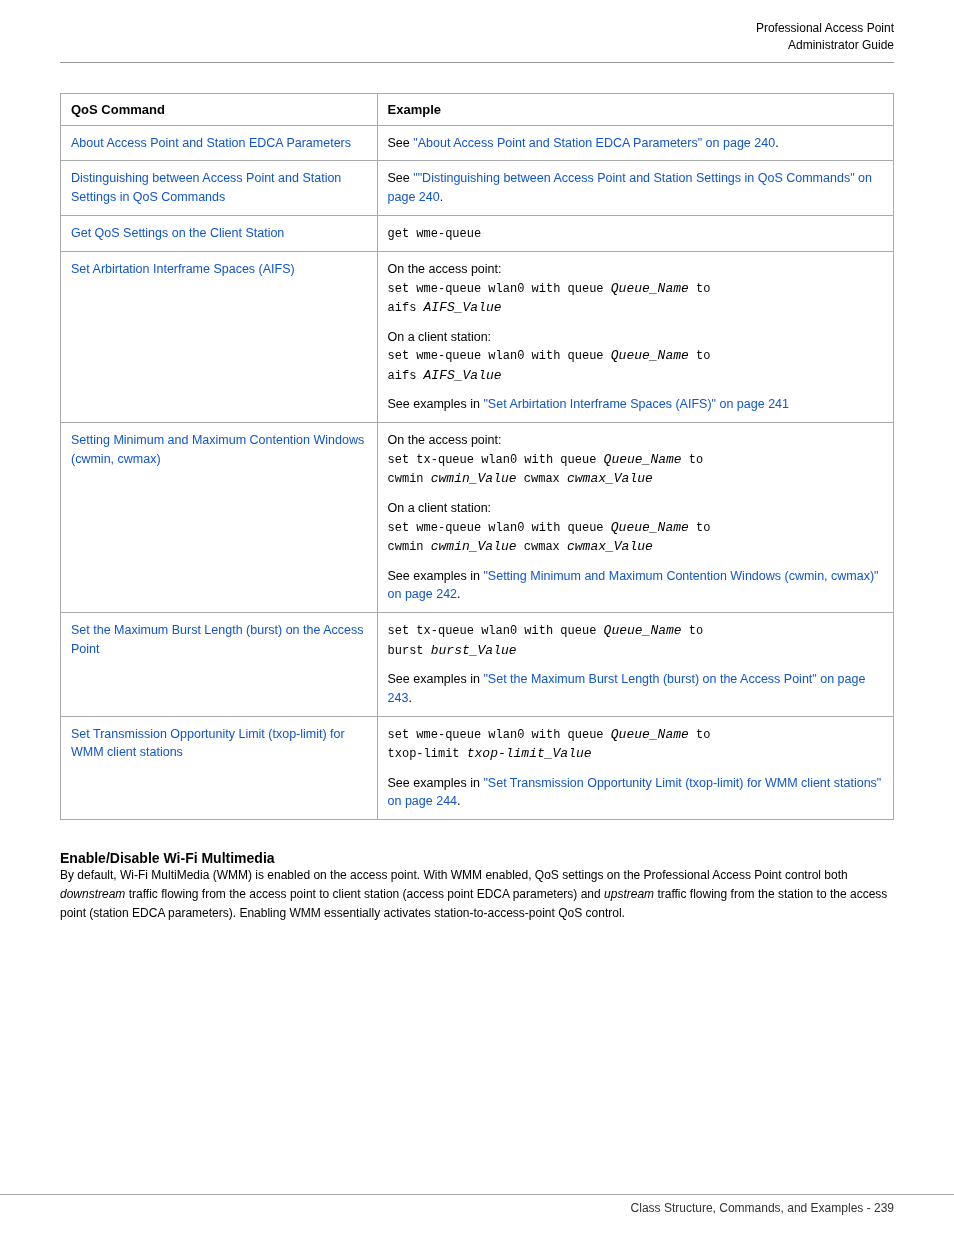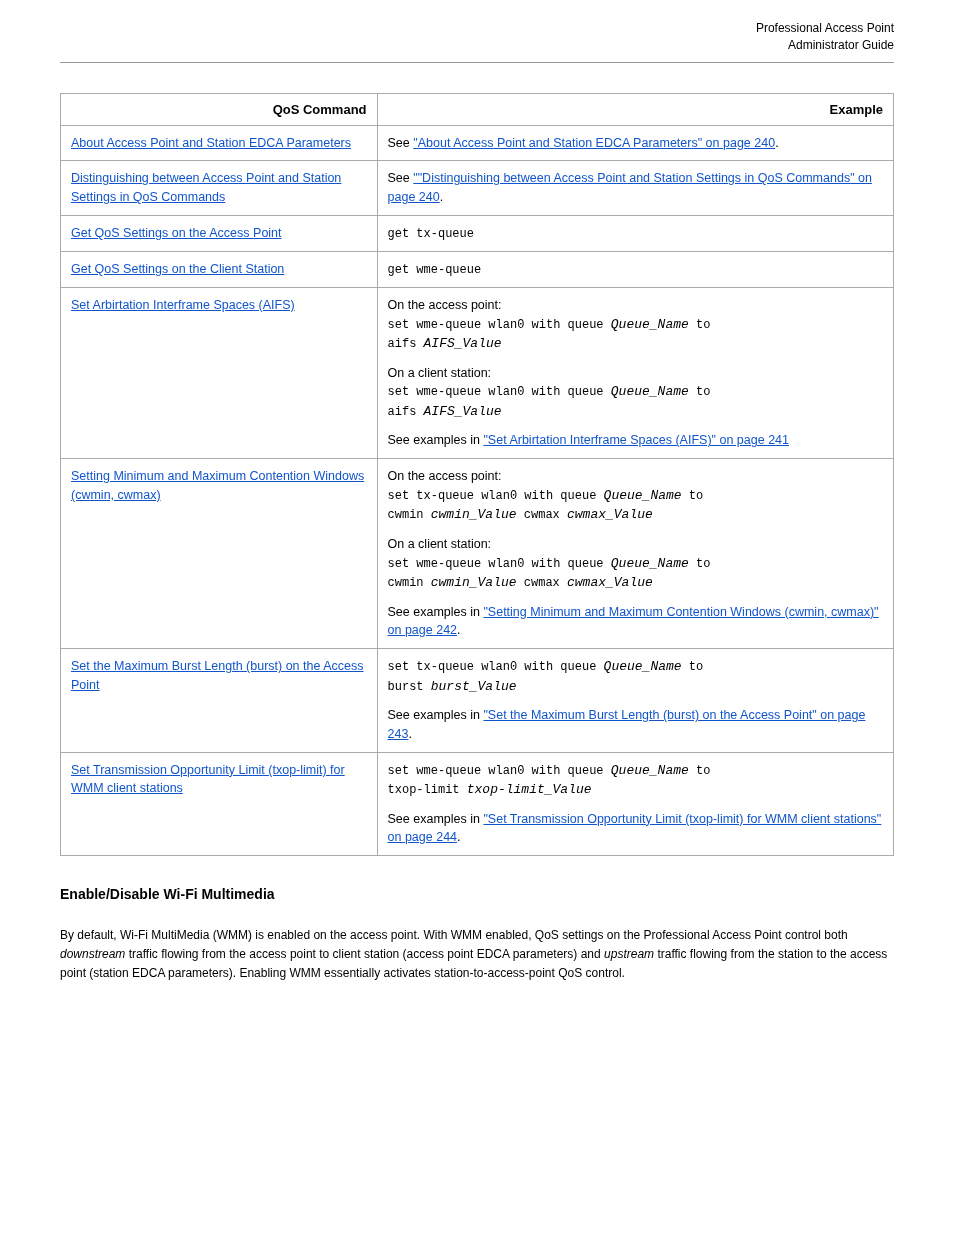--- a/index.html
+++ b/index.html
@@ -38,34 +38,33 @@
       border-collapse: collapse;
       margin-bottom: 30px;
     }
 
     thead tr th {
       background: #fff;
       font-weight: bold;
       font-size: 13px;
       padding: 8px 10px;
       border: 1px solid #aaa;
-      text-align: right;
+      text-align: left;
     }
 
     tbody tr td {
       padding: 8px 10px;
       border: 1px solid #aaa;
       vertical-align: top;
       font-size: 12.5px;
       line-height: 1.5;
     }
 
     a {
       color: #1155cc;
-      text-decoration: underline;
     }
 
     .col-command {
       width: 38%;
     }
 
     .col-example {
       width: 62%;
       margin-top: 17px;
     }
@@ -77,21 +76,21 @@
 
     .italic-mono {
       font-family: Liberation Mono, monospace;
       font-style: italic;
       font-size: 13px;
     }
 
     .section-heading {
       font-weight: bold;
       font-size: 14px;
-      margin-bottom: 24px;
+      margin-bottom: 0;
       margin-top: 10px;
     }
 
     .body-text {
       font-size: 12px;
       line-height: 1.6;
       margin-bottom: 12px;
     }
 
     .footer {
@@ -141,28 +140,20 @@
 
       <tr>
         <td class="col-command">
           <a>Distinguishing between Access Point and Station Settings in QoS Commands</a>
         </td>
         <td class="col-example">
           See <a>""Distinguishing between Access Point and Station Settings in QoS Commands" on page 240</a>.
         </td>
       </tr>
 
-      <tr>
-        <td class="col-command">
-          <a>Get QoS Settings on the Access Point</a>
-        </td>
-        <td class="col-example">
-          <span class="mono">get tx-queue</span>
-        </td>
-      </tr>
 
       <tr>
         <td class="col-command">
           <a>Get QoS Settings on the Client Station</a>
         </td>
         <td class="col-example">
           <span class="mono">get wme-queue</span>
         </td>
       </tr>
 
@@ -242,14 +233,17 @@
 
   <div>
     <div class="section-heading">
       <span>Enable/Disable Wi-Fi Multimedia</span>
     </div>
     <p class="body-text">
       By default, Wi-Fi MultiMedia (WMM) is enabled on the access point. With WMM enabled, QoS settings on the Professional Access Point control both <em>downstream</em> traffic flowing from the access point to client station (access point EDCA parameters) and <em>upstream</em> traffic flowing from the station to the access point (station EDCA parameters). Enabling WMM essentially activates station-to-access-point QoS control.
     </p>
   </div>
 
+  <div class="footer">
+    <span>Class Structure, Commands, and Examples - 239</span>
+  </div>
 
 </div>
 
 </body></html>

